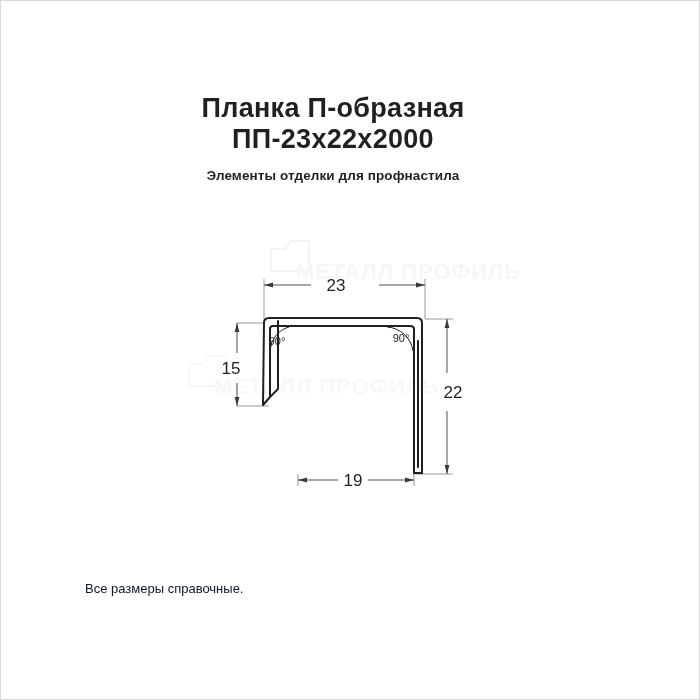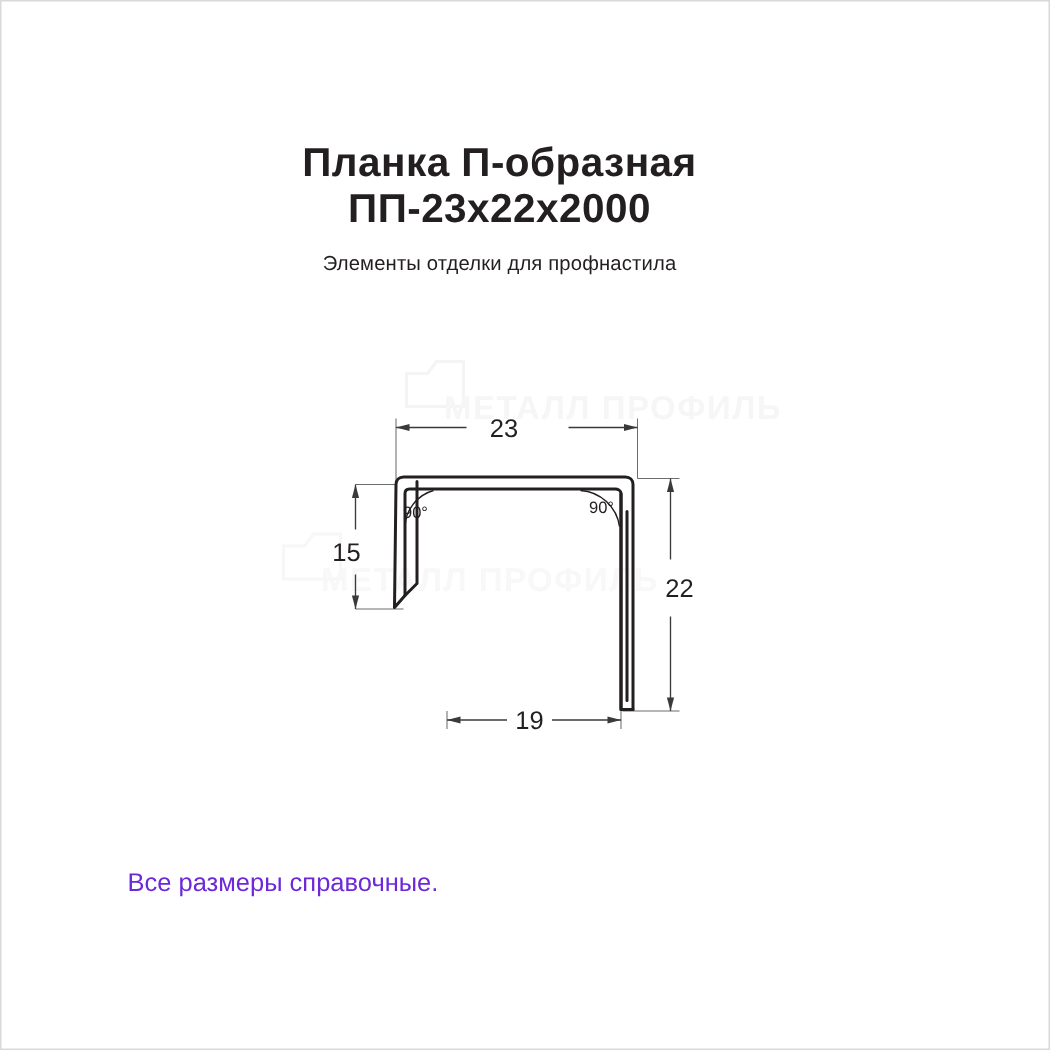--- a/index.html
+++ b/index.html
@@ -32,39 +32,39 @@
   .title-line {
     font-size: 27px;
     font-weight: bold;
     letter-spacing: 0.3px;
     line-height: 31px;
     color: #231f20;
   }
   .subtitle {
     margin-top: 13px;
     font-size: 13.5px;
-    font-weight: normal;
+    font-weight: bold;
     color: #231f20;
     letter-spacing: 0.1px;
   }
   .drawing {
     position: absolute;
     top: 200px;
     left: 0;
     width: 700px;
     height: 330px;
     text-align: right;
   }
   .notes {
     position: absolute;
     left: 84px;
     top: 578px;
-    font-size: 17px;
+    font-size: 13px;
     line-height: 20px;
-    color: #6d28d9;
+    color: #0f172a;
   }
   svg { display: block; }
 </style>
 </head>
 <body>
 
 <div class="page">
 
   <div class="title-block">
     <div class="title-line">Планка П-образная</div>

